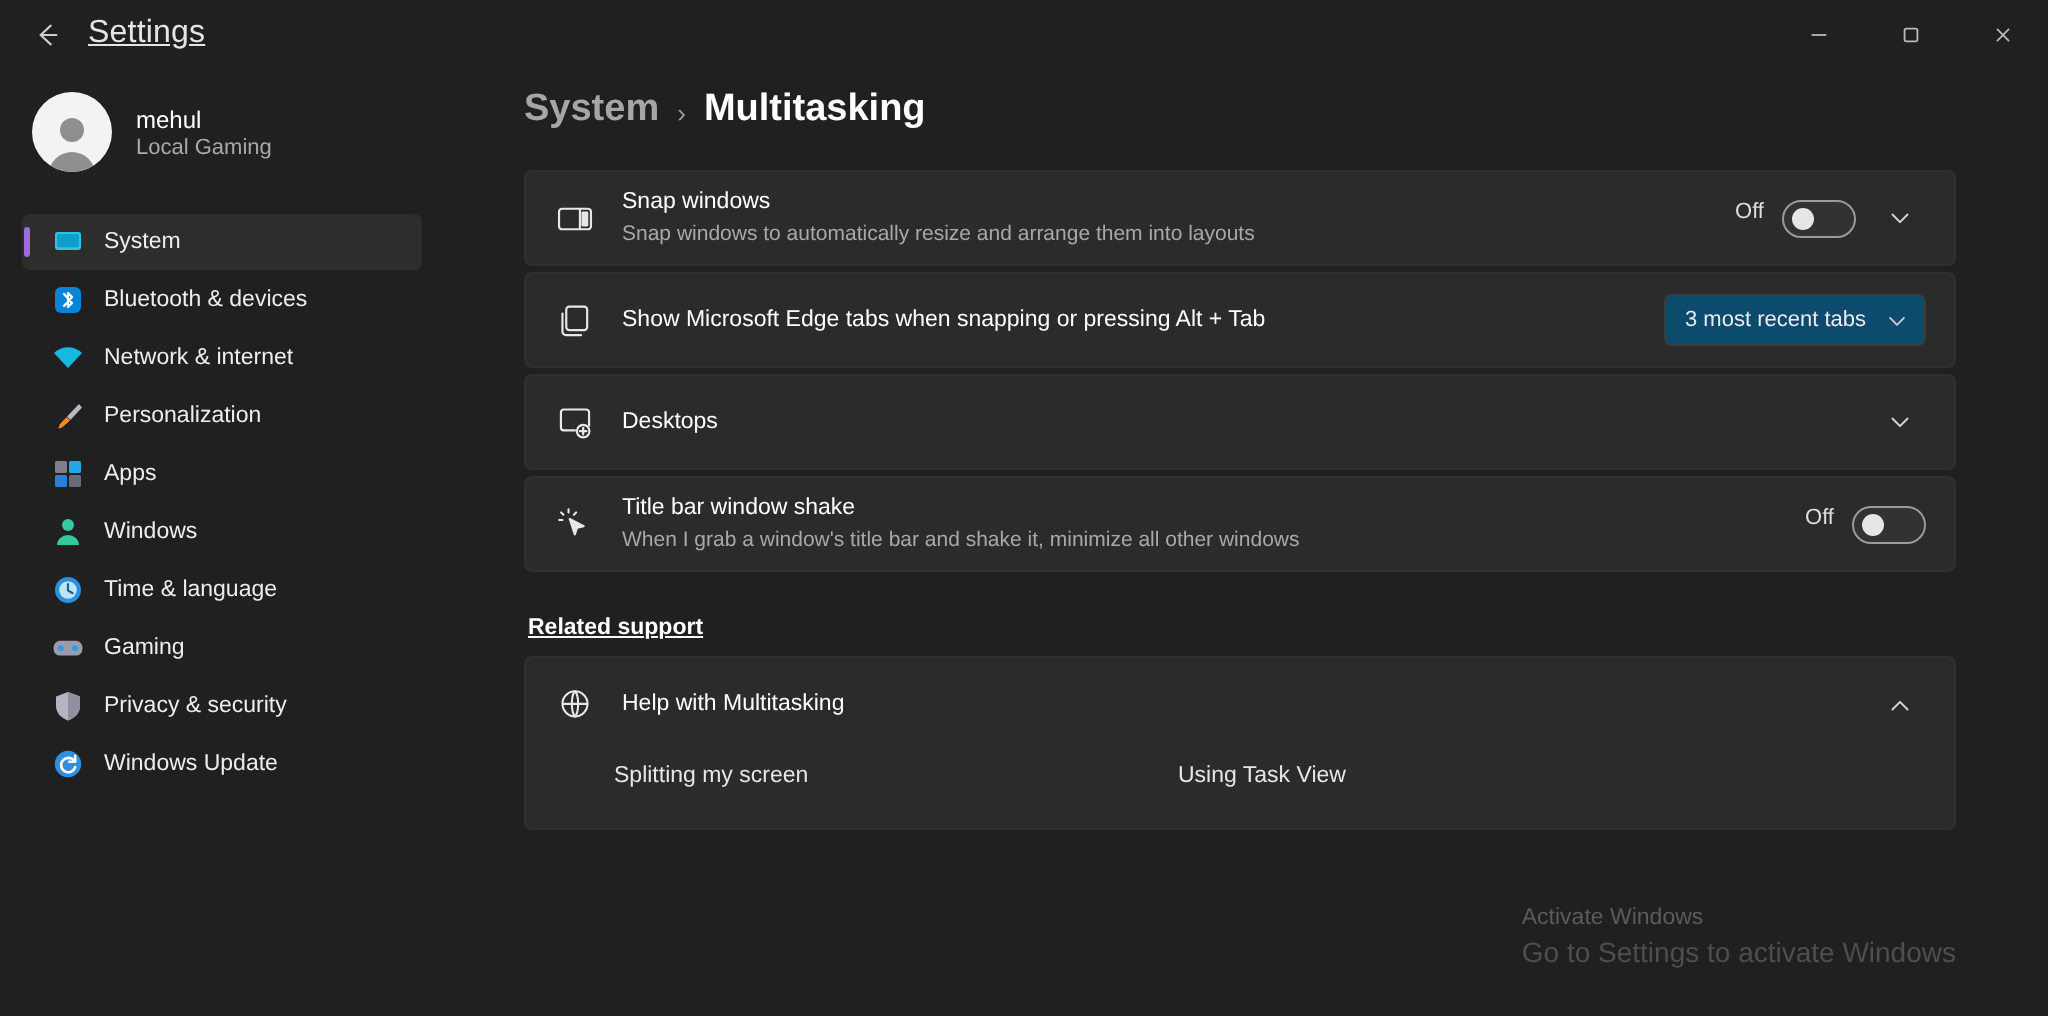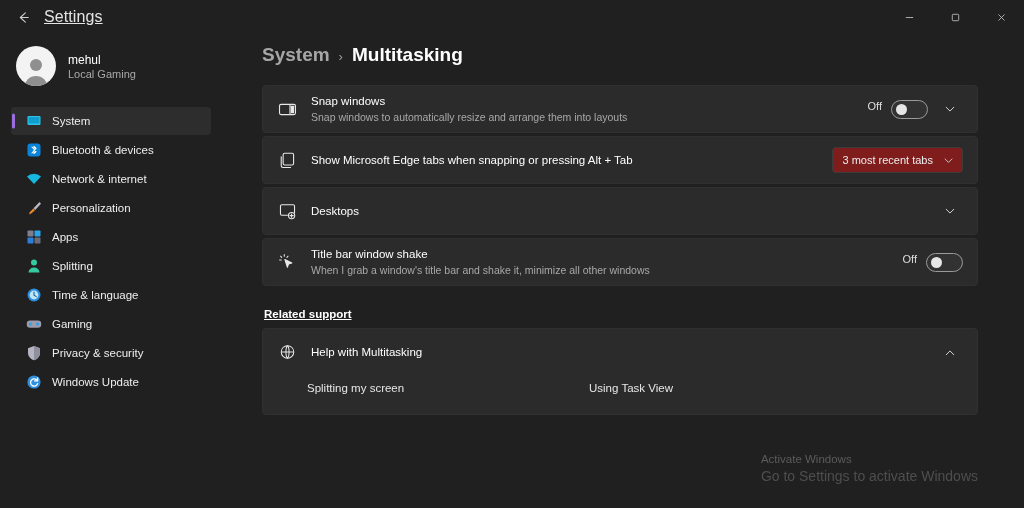--- a/index.html
+++ b/index.html
@@ -231,21 +231,21 @@
     width: 26px; height: 26px;
     display: flex; align-items: center; justify-content: center;
     color: #d4d4d4;
     border-radius: 4px;
     flex-shrink: 0;
   }
   .chevron-btn svg { display: block; }
 
   .dropdown {
     height: 26px;
-    background: #7f1d1d;
+    background: #0c4a6e;
     border: 1px solid #3c3c3c;
     border-radius: 4px;
     display: flex;
     align-items: center;
     gap: 10px;
     padding: 0 8px 0 10px;
     font-size: 11px;
     color: #ececec;
   }
   .dropdown .dd-chevron { color: #cfcfcf; display: flex; }
@@ -396,21 +396,21 @@
           <span class="nav-label">Apps</span>
         </div>
 
         <div class="nav-item">
           <span class="nav-icon">
             <svg width="16" height="16" viewBox="0 0 16 16">
               <circle cx="8" cy="4.5" r="3" fill="#36c9a0"></circle>
               <path d="M2.5 14.5 a5.5 5 0 0 1 11 0 Z" fill="#36c9a0"></path>
             </svg>
           </span>
-          <span class="nav-label">Splitting</span>
+          <span class="nav-label">Windows</span>
         </div>
 
         <div class="nav-item">
           <span class="nav-icon">
             <svg width="16" height="16" viewBox="0 0 16 16">
               <circle cx="8" cy="8" r="6.5" fill="#2a8fe0"></circle>
               <circle cx="8" cy="8" r="4.4" fill="#bfe6f7"></circle>
               <path d="M8 5 V8.2 L10.3 9.6" stroke="#1c5f9e" stroke-width="1.1" fill="none" stroke-linecap="round"></path>
             </svg>
           </span>

